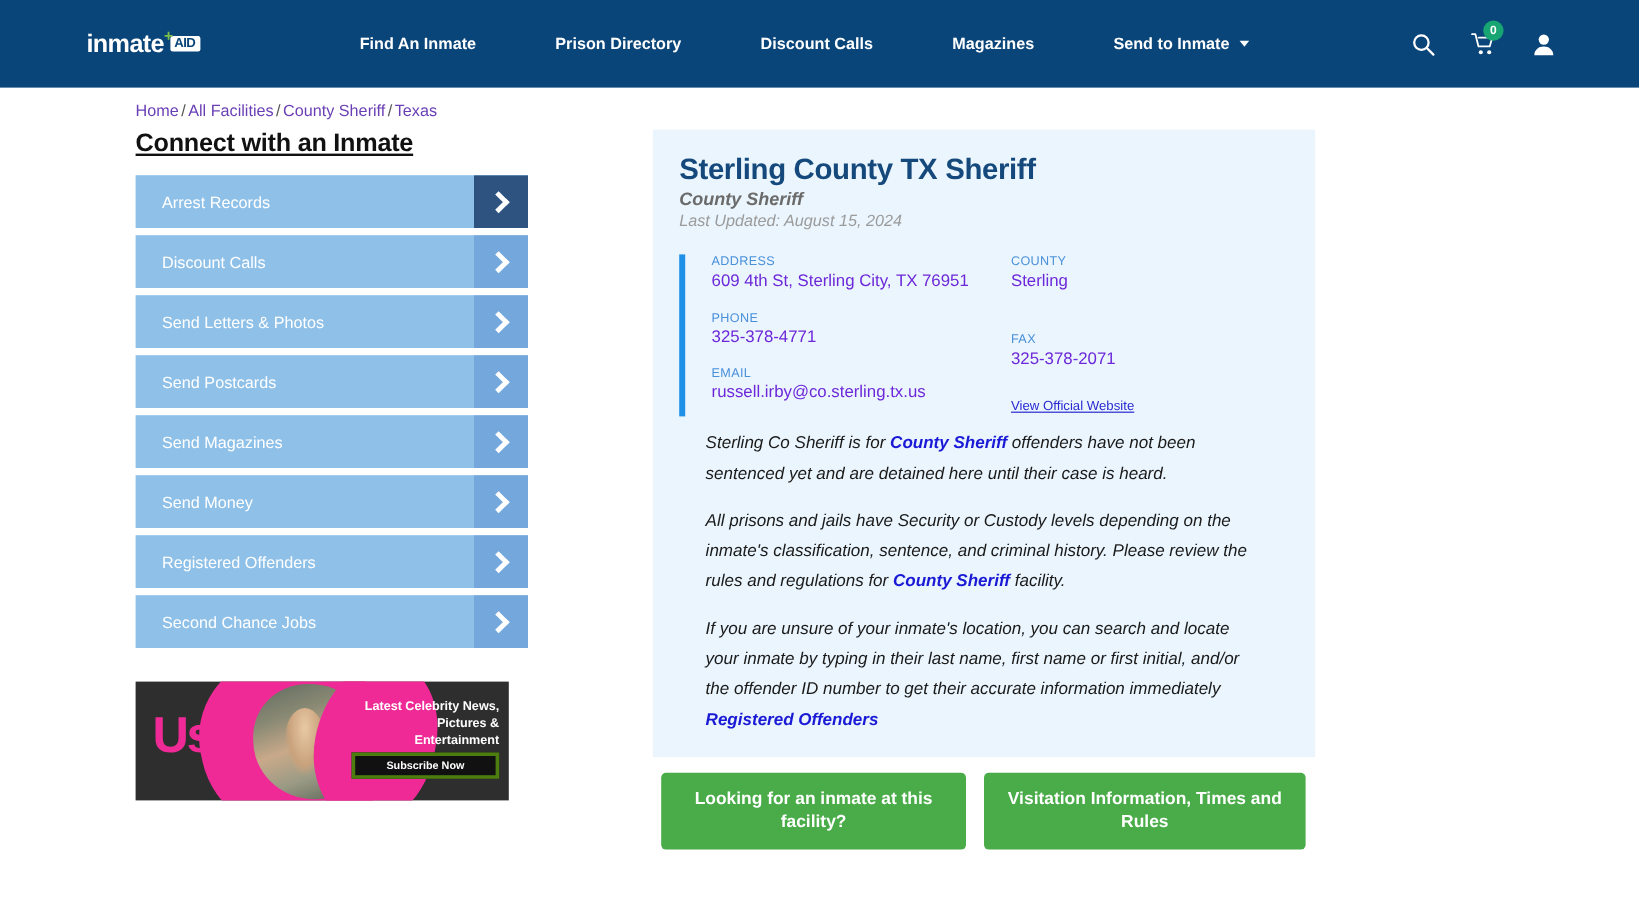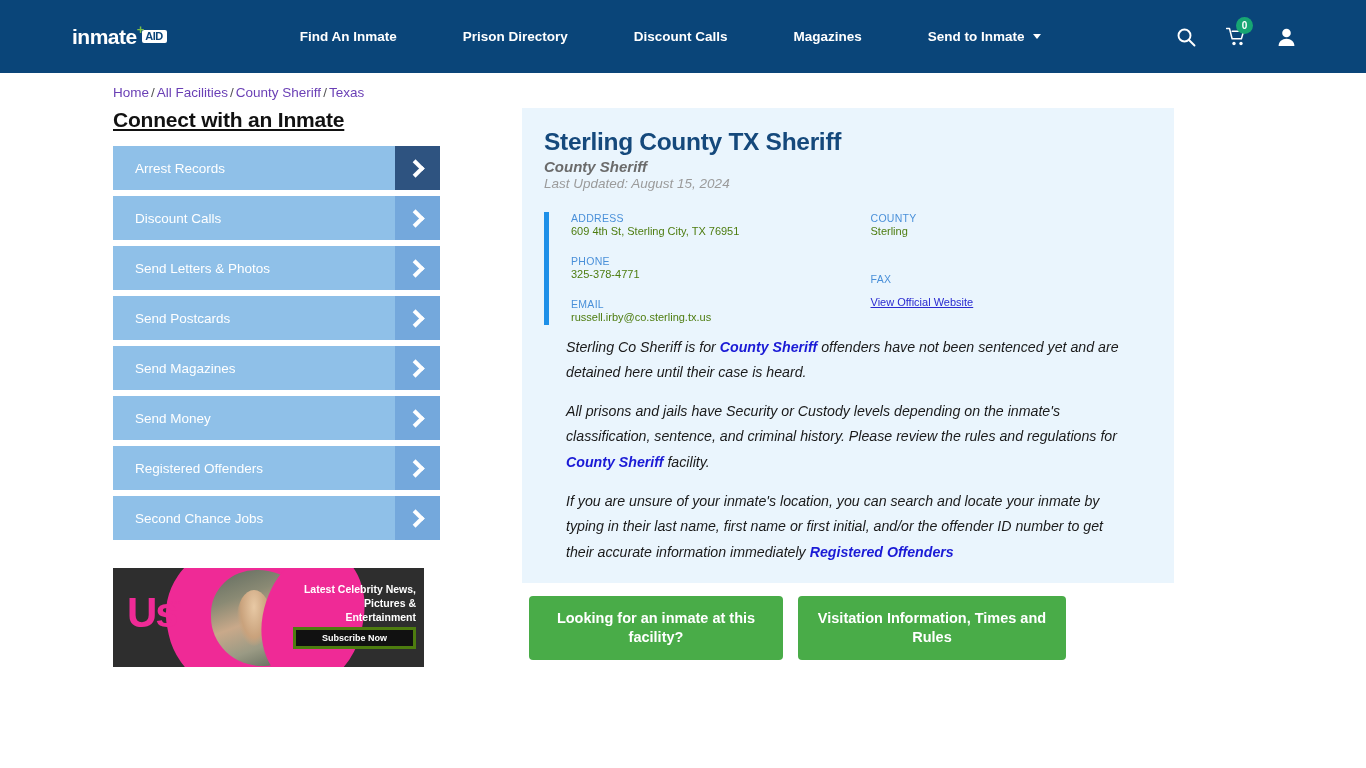--- a/index.html
+++ b/index.html
@@ -244,21 +244,21 @@
     background: #111111;
     border: 3px solid #4d7c0f;
     color: #ffffff;
     font-size: 9px;
     font-weight: bold;
     padding: 3px 26px;
     cursor: pointer;
   }
 
   
-  .content { margin-left: 82px; width: 652px; }
+  .content { margin-left: 104px; width: 552px; }
 
   .facility-panel {
     background: #eaf5fd;
     padding: 20px 22px 18px 22px;
   }
   .facility-name {
     font-size: 24.5px;
     font-weight: bold;
     color: #15497c;
     margin: 0 0 2px 0;
@@ -286,22 +286,22 @@
   }
   .info-col { width: 50%; }
   .info-col.right { padding-left: 9px; }
   .info-label {
     font-size: 10.5px;
     color: #4a90d9;
     letter-spacing: 0.3px;
     margin: 0 0 1px 0;
   }
   .info-value {
-    font-size: 11px;
-    color: #4d7c0f;
+    font-size: 14px;
+    color: #6d28d9;
     margin: 0 0 16px 0;
     line-height: 1.26;
   }
   .info-value.last { margin-bottom: 0; }
   .info-link {
     font-size: 11px;
     color: #2a2ad0;
     text-decoration: underline;
     cursor: pointer;
     display: inline-block;
@@ -475,20 +475,21 @@
             <p class="info-label">PHONE</p>
             <p class="info-value">325-378-4771</p>
             <p class="info-label">EMAIL</p>
             <p class="info-value last">russell.irby@co.sterling.tx.us</p>
           </div>
           <div class="info-col right">
             <p class="info-label">COUNTY</p>
             <p class="info-value">Sterling</p>
             <div class="spacer-lg"></div>
             <p class="info-label">FAX</p>
+            <p class="info-value">325-378-2071</p>
             <a class="info-link">View Official Website</a>
           </div>
         </div>
 
         <div class="desc">
           <p><span>Sterling Co Sheriff is for </span><a>County Sheriff</a><span> offenders have not been sentenced yet and are detained here until their case is heard.</span></p>
           <p><span>All prisons and jails have Security or Custody levels depending on the inmate's classification, sentence, and criminal history. Please review the rules and regulations for </span><a>County Sheriff</a><span> facility.</span></p>
           <p><span>If you are unsure of your inmate's location, you can search and locate your inmate by typing in their last name, first name or first initial, and/or the offender ID number to get their accurate information immediately </span><a>Registered Offenders</a></p>
         </div>
       </section>

